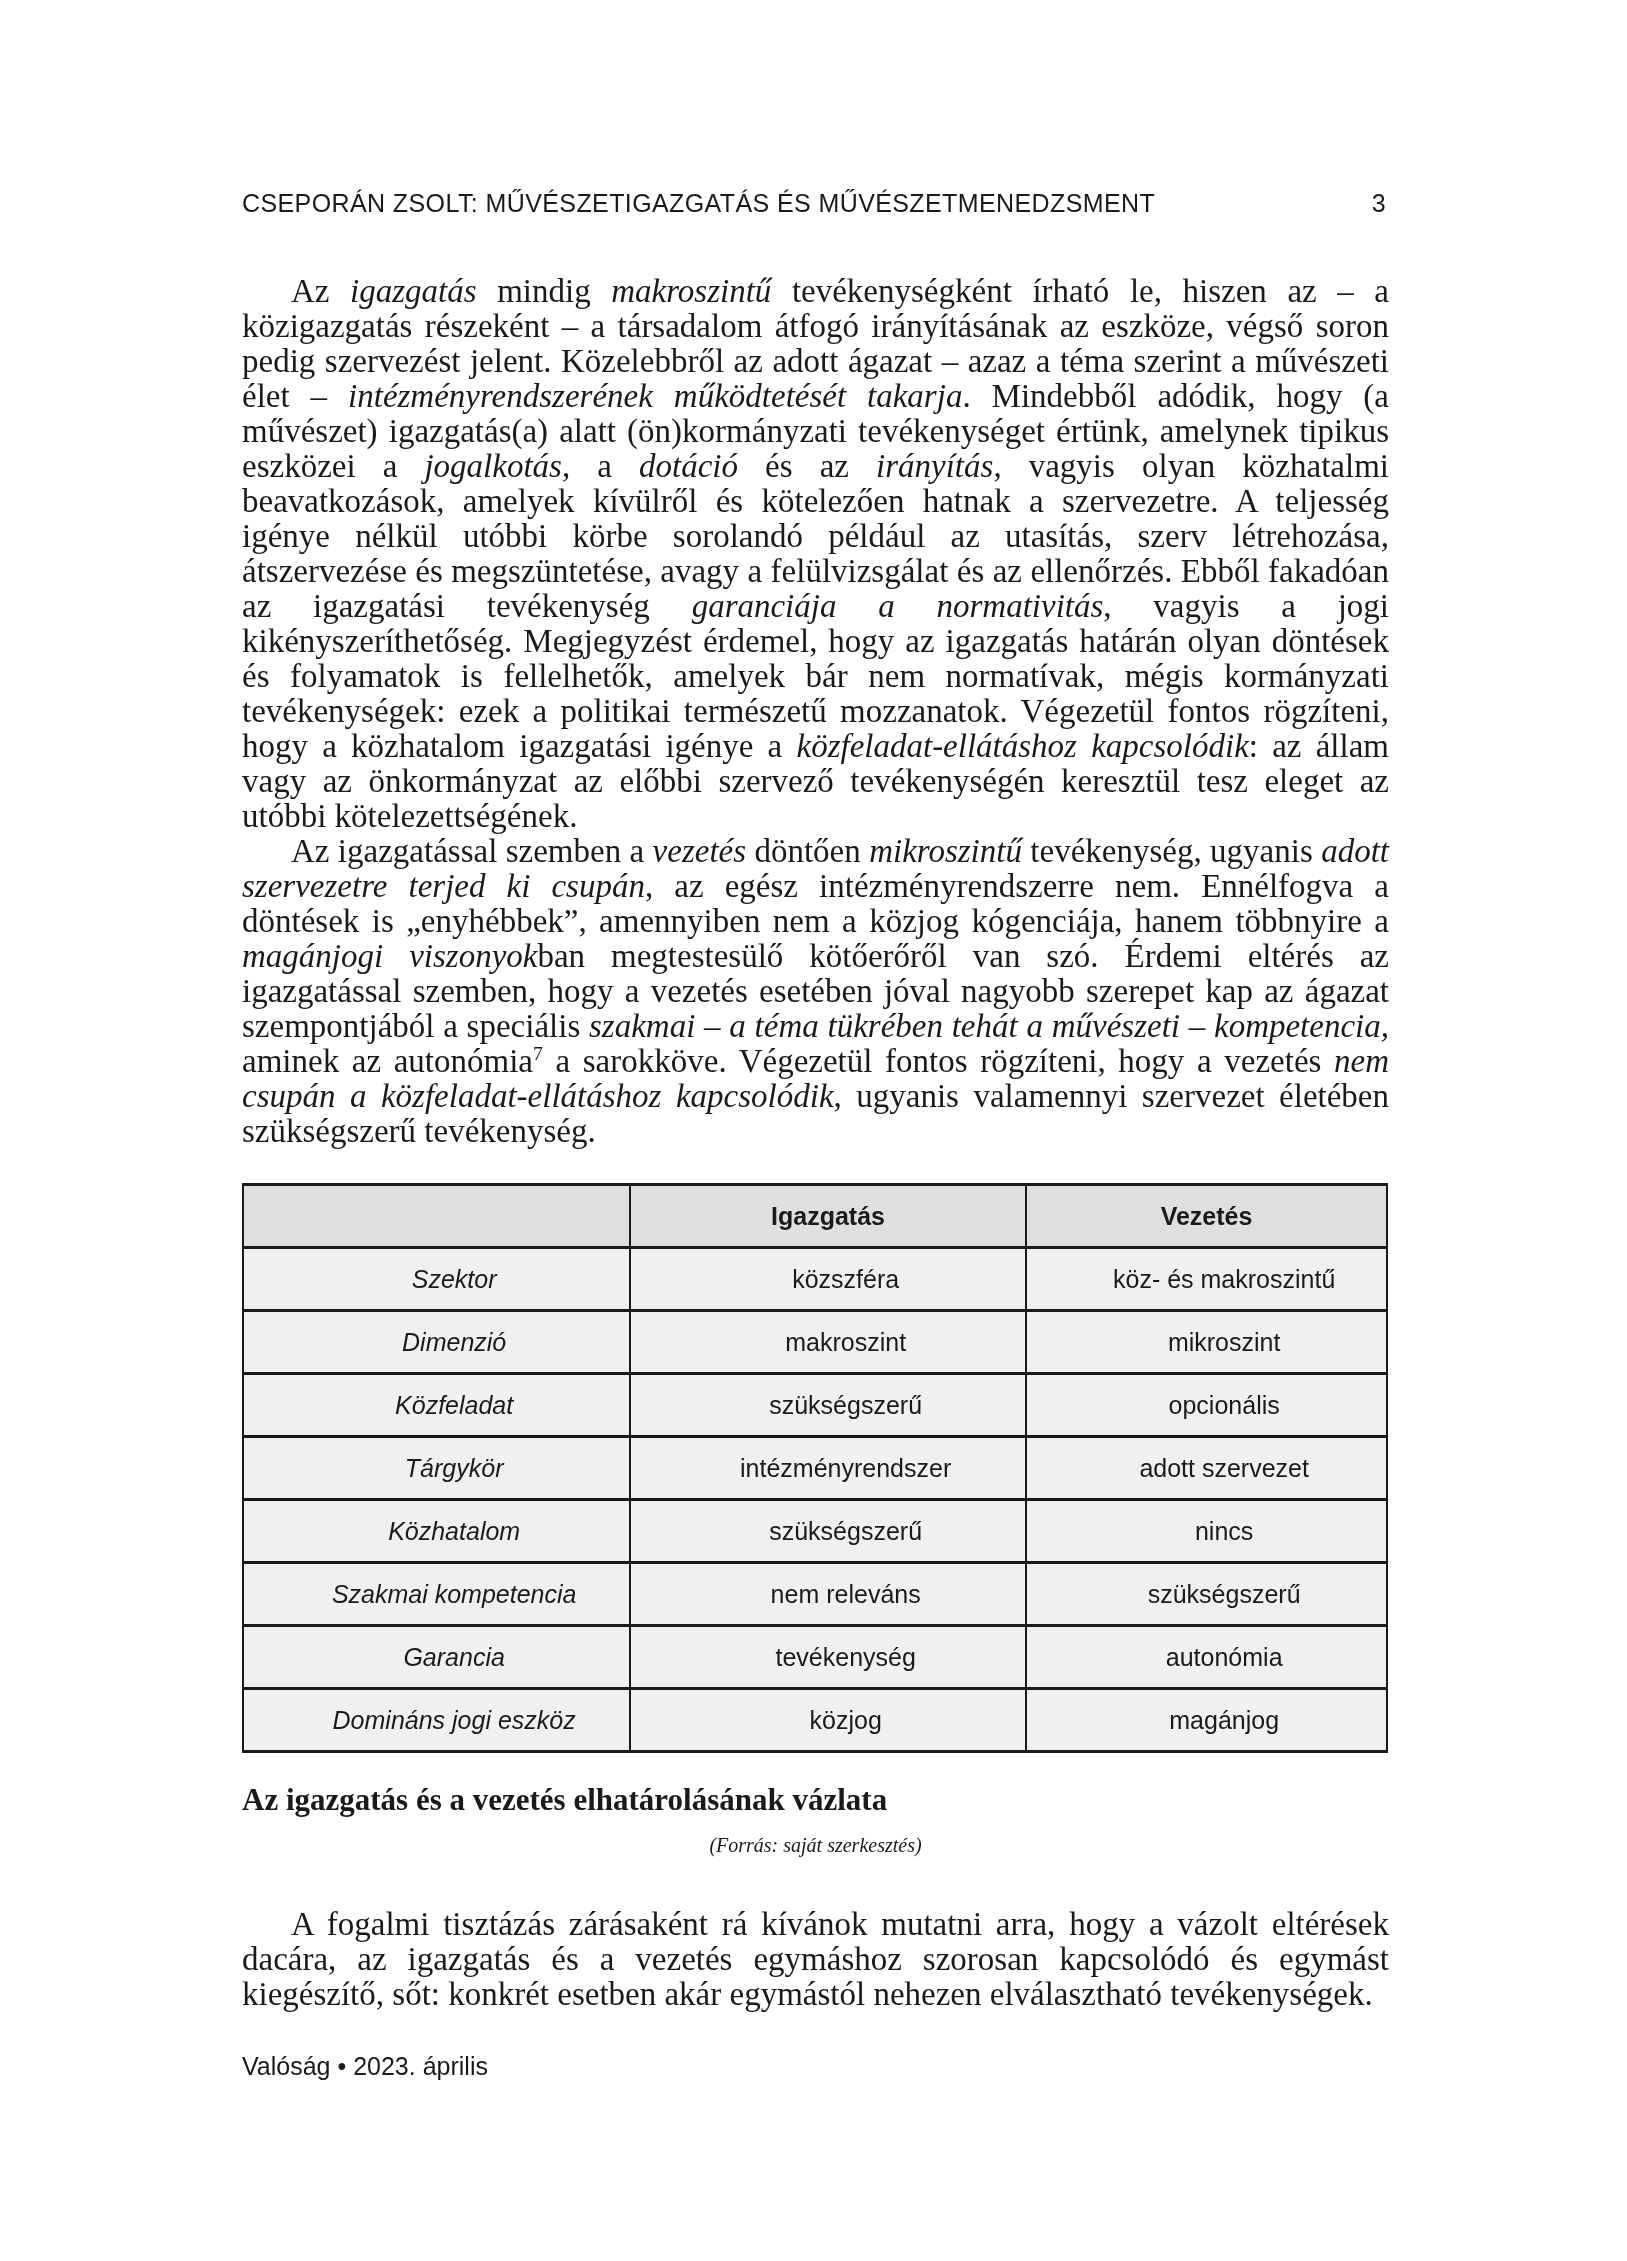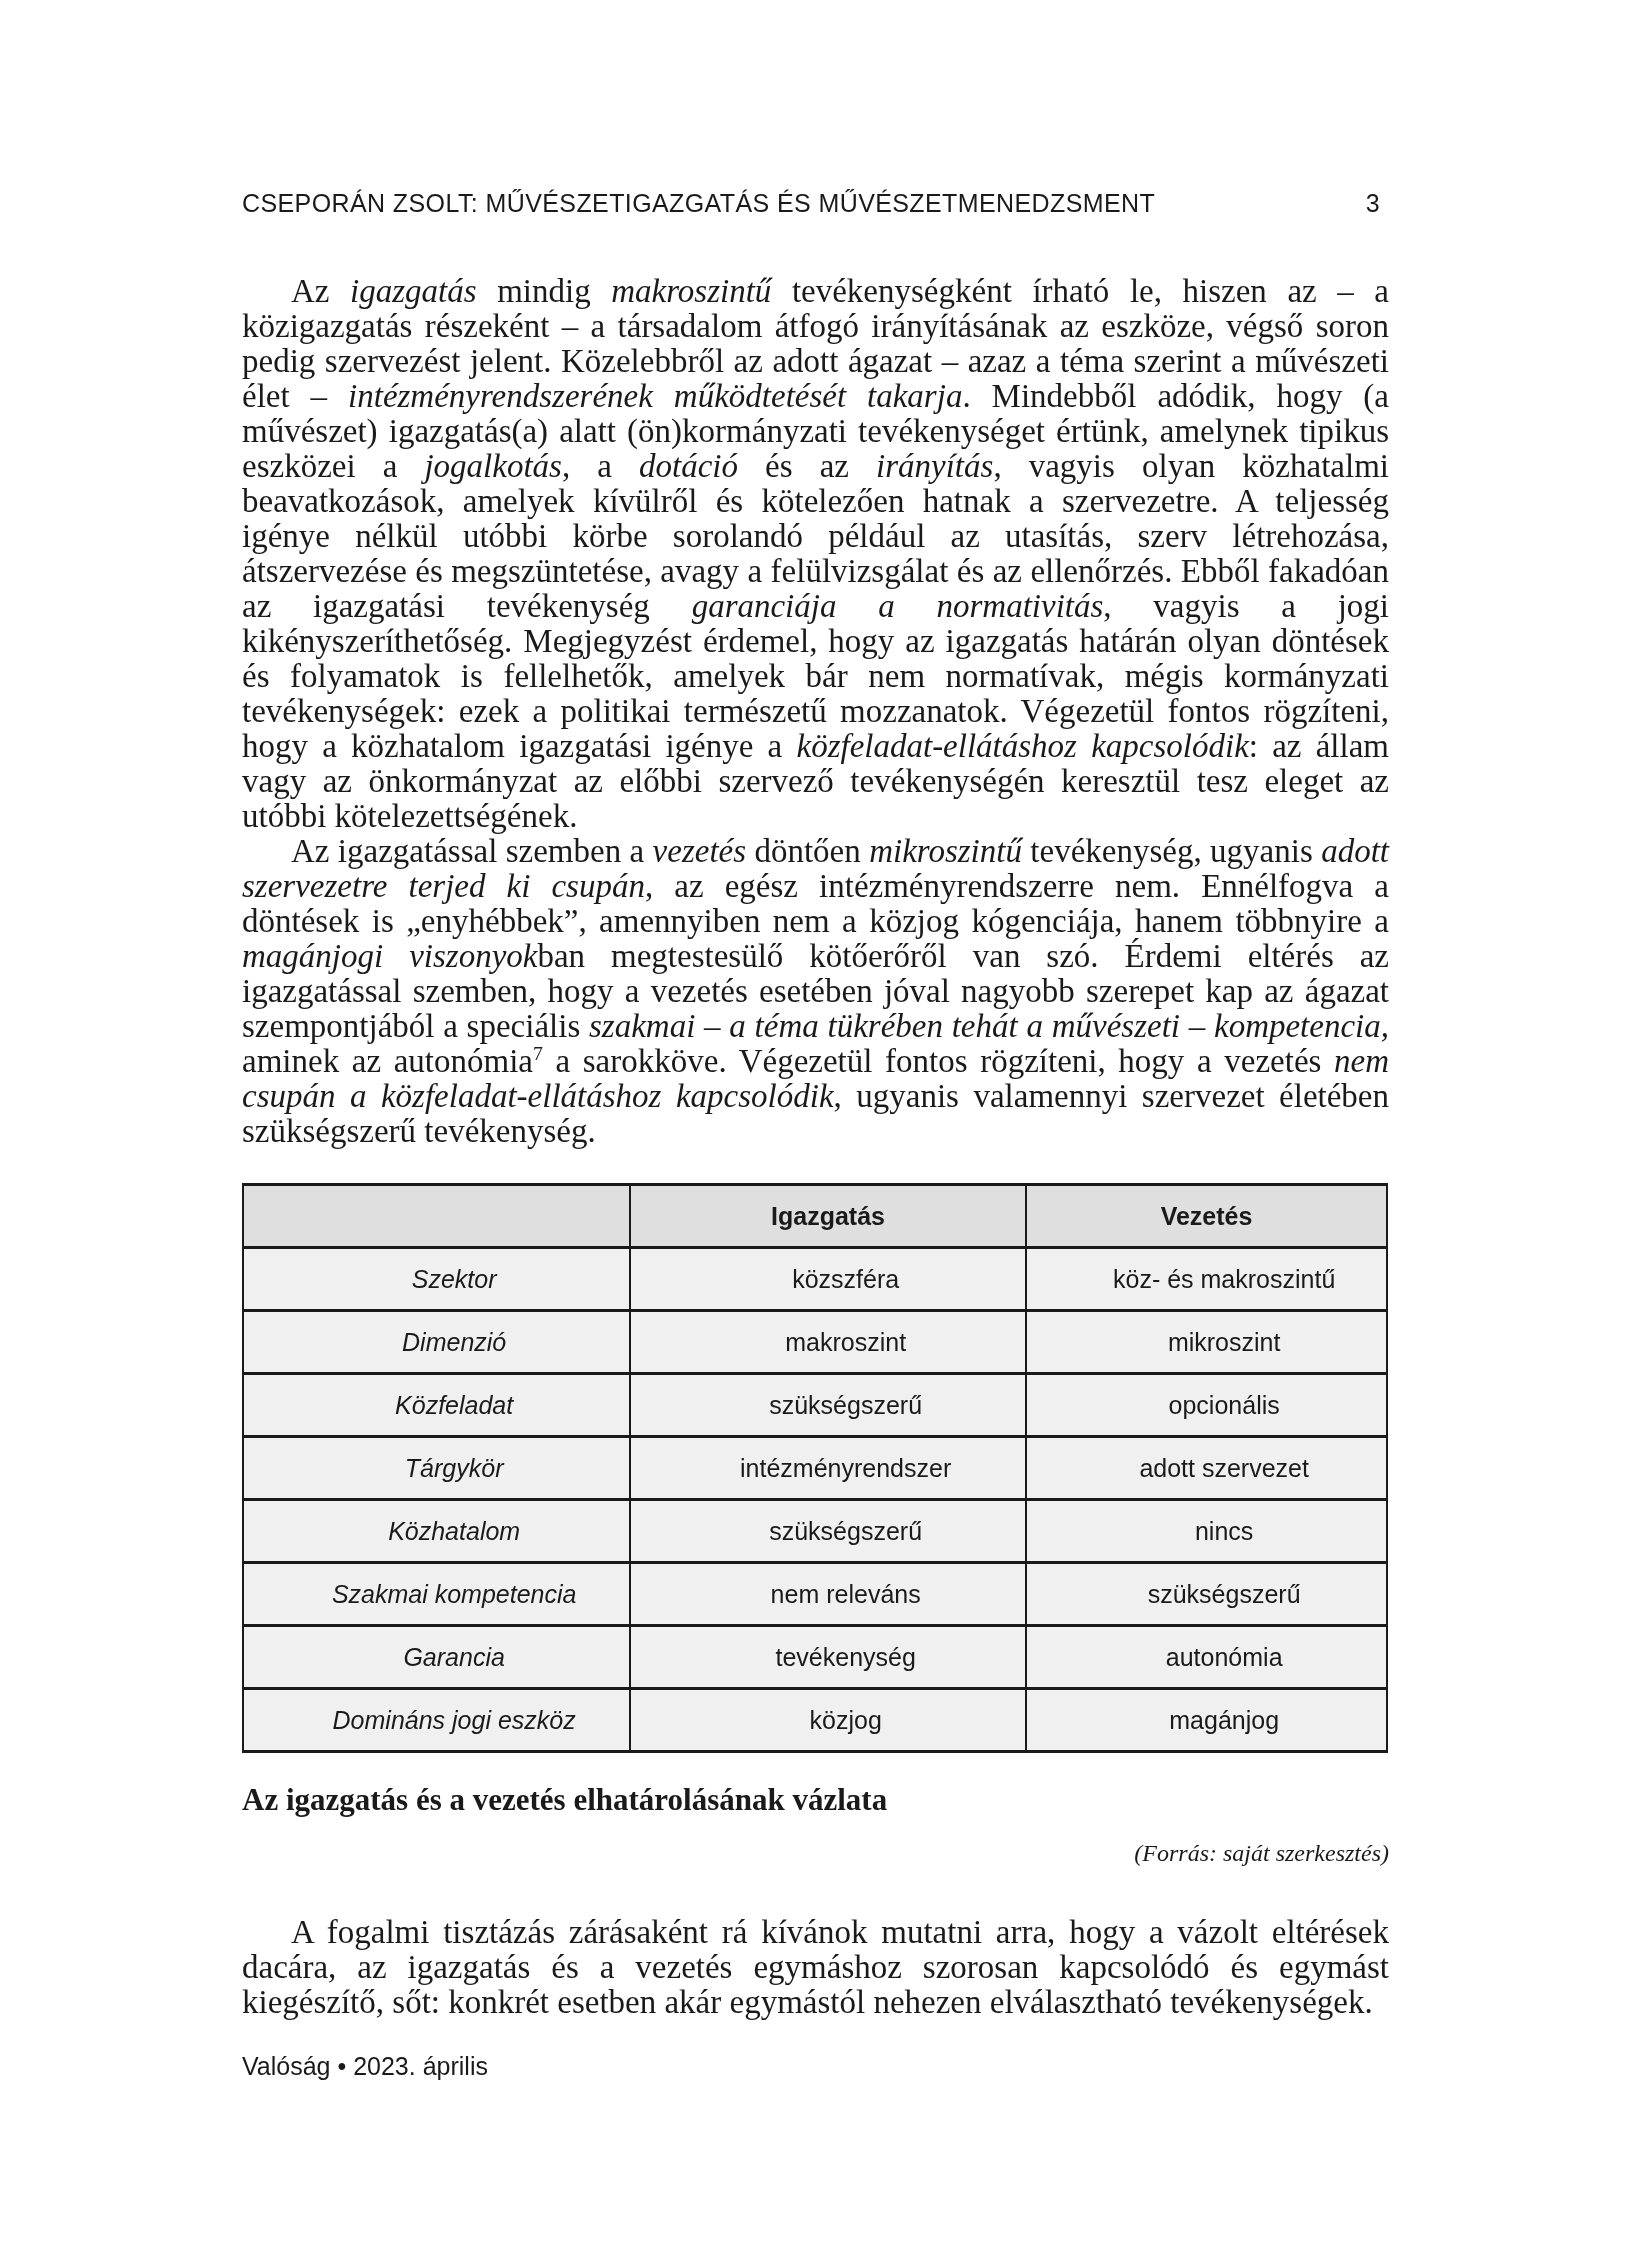--- a/index.html
+++ b/index.html
@@ -7,21 +7,21 @@
     position:relative;
     width:1628px; height:2261px;
     margin:0 auto;
     background:#ffffff;
     color:#1a1a1a;
     font-family:"Liberation Serif", serif;
     overflow:hidden;
   }
   .page-header {
     position:absolute;
-    top:189px; left:242px; right:248px;
+    top:189px; left:242px; right:242px;
     display:flex;
     justify-content:space-between;
     align-items:baseline;
     font-family:"Liberation Sans", sans-serif;
     font-size:25px;
     letter-spacing:0.4px;
     white-space:nowrap;
   }
   .content {
     position:absolute;
@@ -66,23 +66,23 @@
   .compare-table tbody td { background:#f0f0f0;padding-left:43px; }
   .compare-table tbody td.row-label { font-style:italic; }
   .table-caption {
     margin-top:27.6px;
     text-align:left;
     font-size:31px;
     font-weight:bold;
     line-height:37px;
   }
   .table-source {
-    margin-top:18px;
-    text-align:right;
-    font-size:24px;
+    margin-top:10px;
+    text-align:center;
+    font-size:20px;
     font-style:italic;
     line-height:35px;
   }
   .closing-para { margin-top:44px; }
   .page-footer {
     position:absolute;
     left:242px; top:2052px;
     font-family:"Liberation Sans", sans-serif;
     font-size:25px;
     text-align:right;

